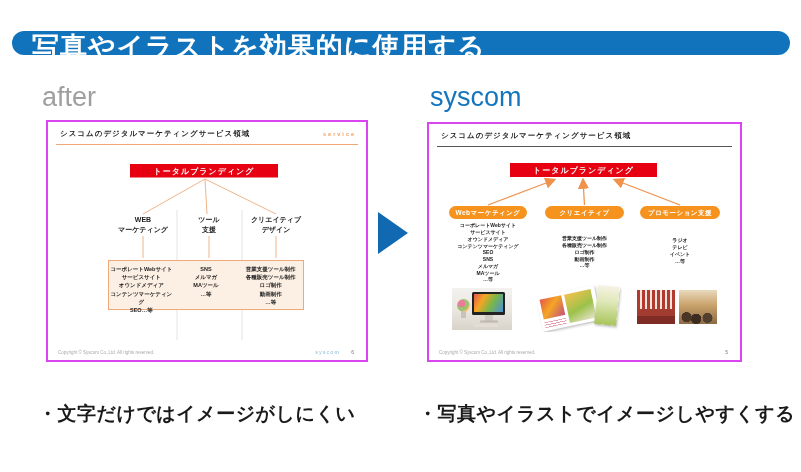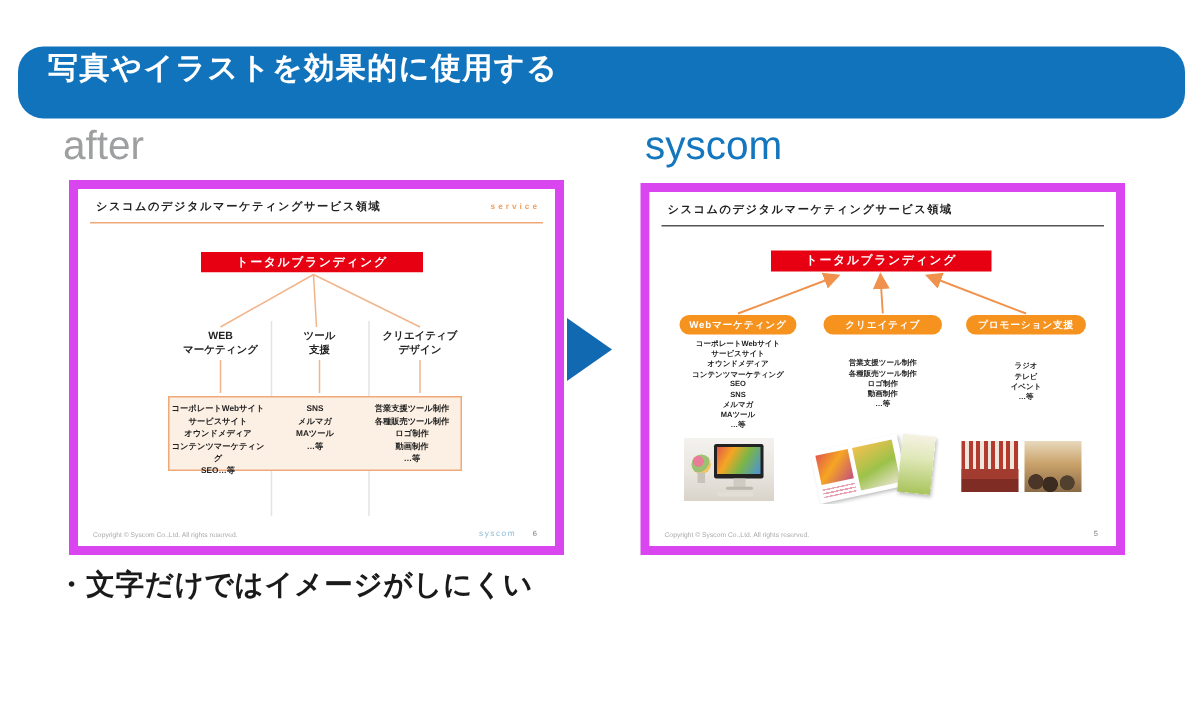--- a/index.html
+++ b/index.html
@@ -1,30 +1,30 @@
 <!DOCTYPE html>
 <html><head>
 <meta charset="utf-8">
 <style>
   html,body{margin:0;padding:0;background:#fff;}
   .canvas{position:relative;width:801px;height:472px;background:#fff;overflow:hidden;
           font-family:"Liberation Sans","DejaVu Sans",sans-serif;}
 
   
-  .top-banner{position:absolute;left:12px;top:31px;width:778px;height:48px;border-radius:17px;
-              background:#1173BB;color:#fff;font-size:20px;font-weight:bold;line-height:33px;
-              padding-left:20px;box-sizing:border-box;letter-spacing:1px;font-family:Liberation Mono, monospace;}
+  .top-banner{position:absolute;left:12px;top:31px;width:778px;height:24px;border-radius:17px;
+              background:#1173BB;color:#fff;font-size:27px;font-weight:bold;line-height:33px;
+              padding-left:20px;box-sizing:border-box;letter-spacing:1px;}
 
   
   .ba-label{position:absolute;font-size:27px;font-weight:500;}
   .lbl-before{left:42px;top:82px;color:#9E9FA0;}
   .lbl-after{left:430px;top:82px;color:#1476BD;}
 
   
-  .slide-frame{position:absolute;background:#fff;border:6px solid #d946ef;overflow:hidden;}
+  .slide-frame{position:absolute;background:#fff;border:2px solid #d946ef;overflow:hidden;}
   .frame-before{left:46px;top:120px;width:318px;height:238px;}
   .frame-after{left:427px;top:122px;width:311px;height:236px;}
   .slide-inner{position:absolute;left:0;top:0;transform:scale(0.5);transform-origin:top left;background:#fff;}
   .inner-before{width:636px;height:476px;}
   .inner-after{width:622px;height:472px;}
 
   .s-title{position:absolute;left:24px;top:14px;font-size:15px;font-weight:bold;color:#222;letter-spacing:2px;}
   .s-service{position:absolute;right:20px;top:18px;font-size:11px;color:#F0A060;letter-spacing:4px;font-weight:bold;}
   .s-rule{position:absolute;left:16px;right:16px;top:44px;height:2px;}
   .rule-orange{background:#F0A878;}
@@ -87,21 +87,21 @@
   .s-foot-copy{position:absolute;left:20px;bottom:10px;font-size:9px;color:#AAA;}
   .s-foot-logo{position:absolute;right:52px;bottom:10px;font-size:11px;color:#8FBBD9;letter-spacing:2px;}
   .s-foot-page{position:absolute;right:24px;bottom:10px;font-size:10px;color:#777;}
 
   
   .mid-arrow{position:absolute;left:378px;top:212px;width:0;height:0;
              border-top:21px solid transparent;border-bottom:21px solid transparent;
              border-left:30px solid #1169B2;}
 
   
-  .note{position:absolute;font-size:19px;font-weight:600;color:#1a1a1a;letter-spacing:.5px;}
+  .note{position:absolute;font-size:19px;font-weight:600;color:#1a1a1a;letter-spacing:.5px;margin-top:24px;}
   .note-b{left:38px;top:377px;}
   .note-a1{left:418px;top:377px;}
   .note-a2{left:418px;top:417px;}
 </style>
 </head>
 <body>
 
 <div class="canvas">
 
   <div class="top-banner">
@@ -221,14 +221,15 @@
       </div>
       <div class="photo ph3a"></div>
       <div class="photo ph3b"></div>
 
       <div class="s-foot-copy">Copyright © Syscom Co.,Ltd. All rights reserved.</div>
       <div class="s-foot-page">5</div>
     </div>
   </div>
 
   <div class="note note-b">・文字だけではイメージがしにくい</div>
+  <div class="note note-a1">・写真やイラストでイメージしやすくする</div>
 
 </div>
 
 </body></html>

